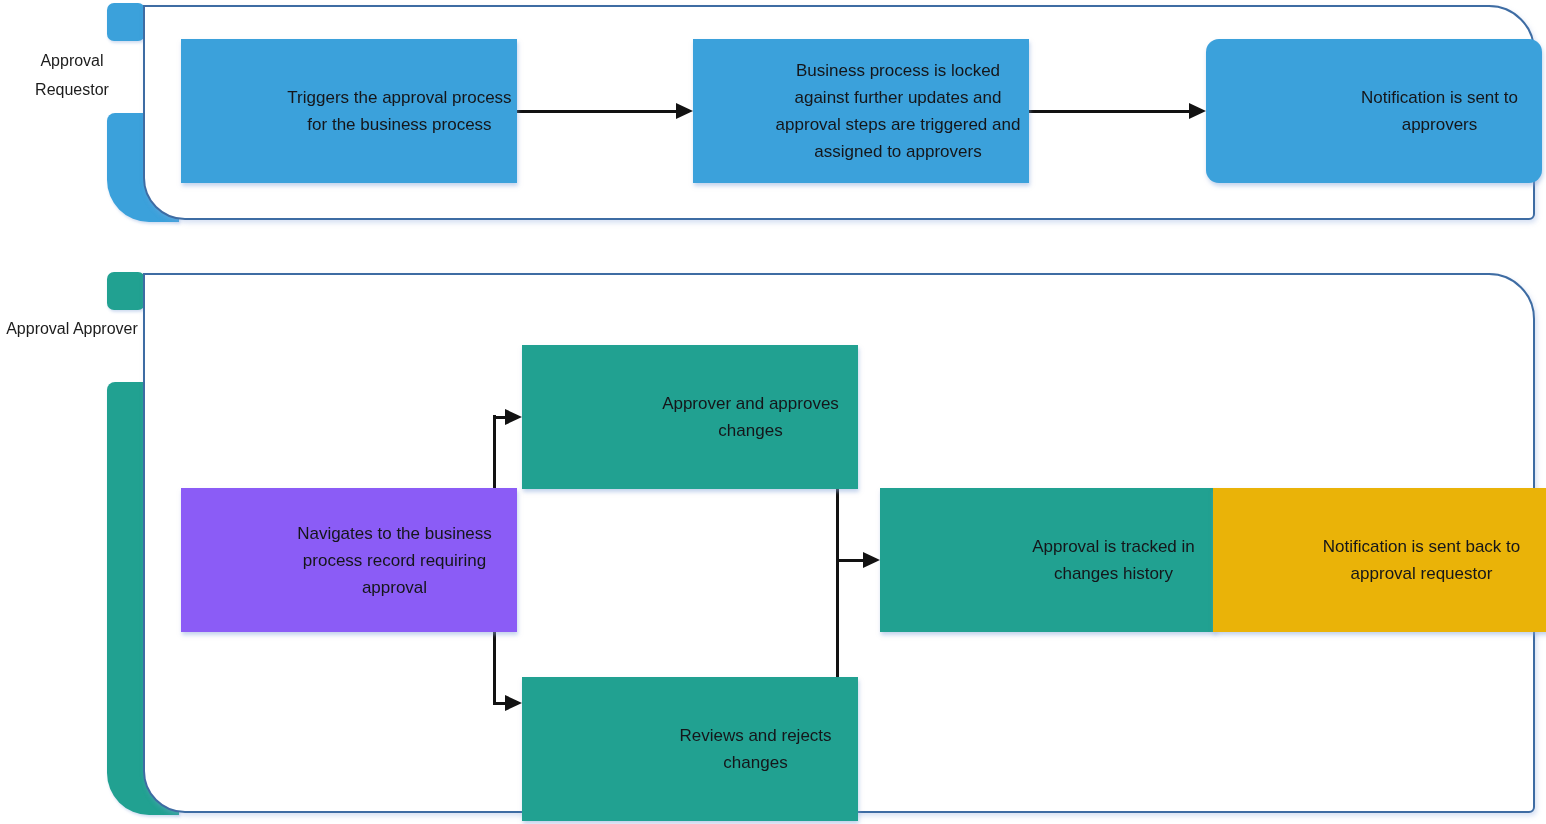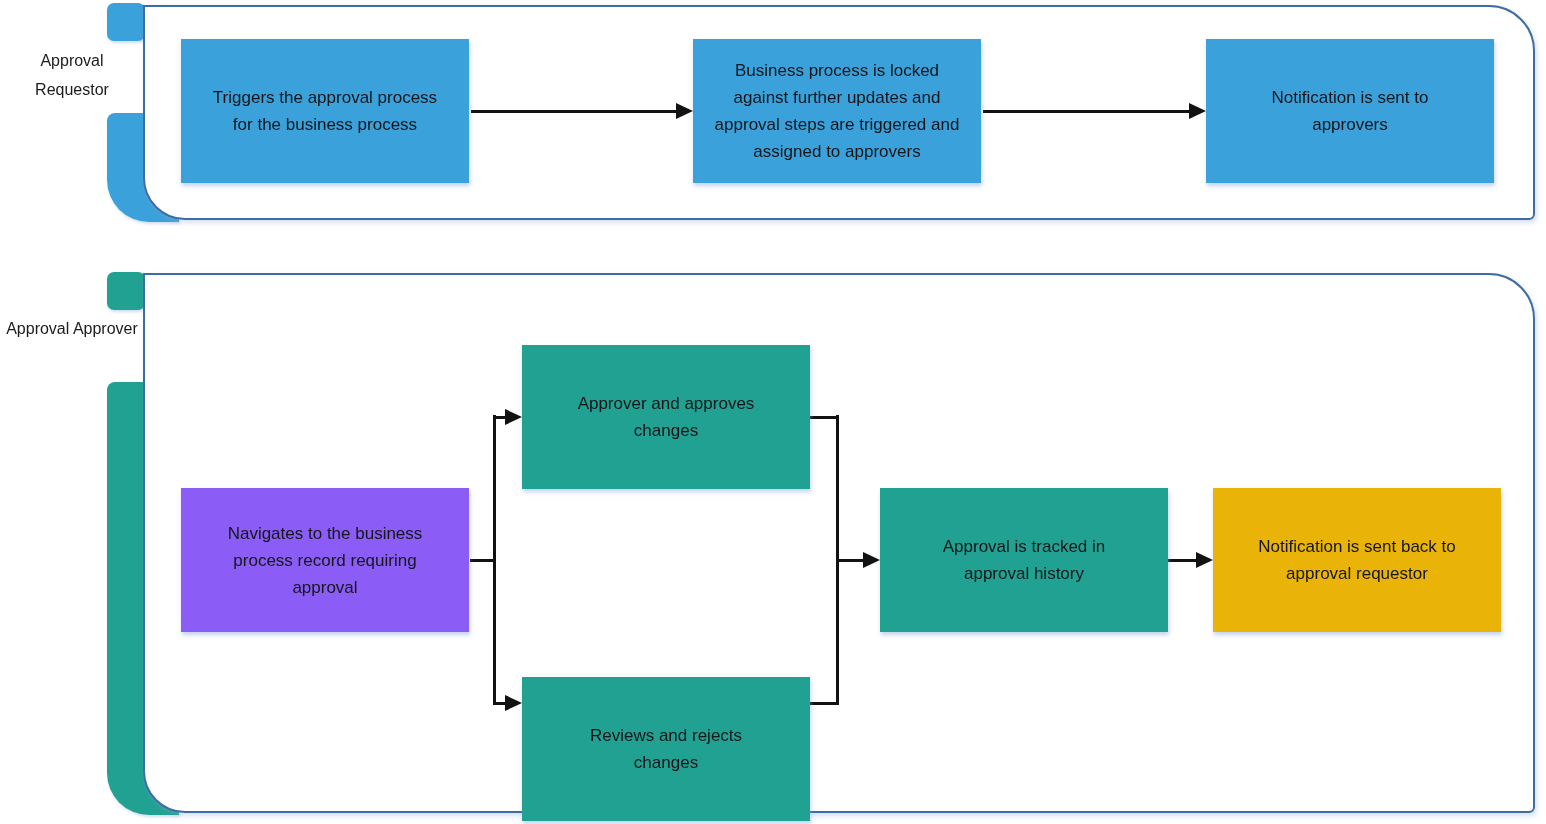--- a/index.html
+++ b/index.html
@@ -21,23 +21,23 @@
     position:absolute;left:107px;width:72px;
     border-radius:8px 8px 0 42px;
     box-shadow:1px 2px 3px rgba(140,170,220,.4);z-index:0;
   }
   .lane-label{
     position:absolute;left:6px;width:132px;text-align:center;
     font-size:16px;line-height:29px;color:#1c1c1c;z-index:2;
   }
   
   .pbox{
-    position:absolute;width:288px;height:144px;display:flex;align-items:center;justify-content:center;
+    position:absolute;width:288px;height:144px;display:flex;align-items:center;justify-content:flex-end;
     text-align:center;font-size:17px;line-height:27px;color:#15161a;
-    box-shadow:1px 3px 4px rgba(140,170,220,.5);z-index:3;
+    box-shadow:1px 3px 4px rgba(140,170,220,.5);z-index:3;padding-left:48px;
   }
   .pbox span{display:inline-block;}
   
   .h-line{position:absolute;height:3px;background:#121212;z-index:2;}
   .v-line{position:absolute;width:3px;background:#121212;z-index:2;}
   .a-head{
     position:absolute;width:0;height:0;z-index:2;
     border-top:8px solid transparent;border-bottom:8px solid transparent;
     border-left:17px solid #121212;
   }
@@ -51,21 +51,21 @@
   <div class="lane-tab" style="top: 3px; background-color: rgb(59, 161, 219);"></div>
   <div class="lane-body" style="top:5px;height:211px;"></div>
   <div class="lane-label" style="top:46px;">Approval Requestor</div>
 
   <div class="pbox" style="left: 181px; top: 39px; background-color: rgb(59, 161, 219);">
     <span style="max-width:235px;">Triggers the approval process for the business process</span>
   </div>
   <div class="pbox" style="left: 693px; top: 39px; background-color: rgb(59, 161, 219);">
     <span style="max-width:262px;">Business process is locked against further updates and approval steps are triggered and assigned to approvers</span>
   </div>
-  <div class="pbox" style="left: 1206px; top: 39px; background-color: rgb(59, 161, 219);">
+  <div class="pbox" style="left: 1206px; top: 39px; background-color: rgb(59, 161, 219); border-radius: 13px;">
     <span style="max-width:205px;">Notification is sent to approvers</span>
   </div>
 
   <div class="h-line" style="left:471px;top:110px;width:206px;"></div>
   <div class="a-head" style="left:676px;top:103px;"></div>
   <div class="h-line" style="left:983px;top:110px;width:206px;"></div>
   <div class="a-head" style="left:1189px;top:103px;"></div>
 
   <div class="lane-jbar" style="top: 382px; height: 433px; background-color: rgb(33, 161, 145);"></div>
   <div class="lane-tab" style="top: 272px; background-color: rgb(33, 161, 145);"></div>
@@ -75,21 +75,21 @@
   <div class="pbox" style="left: 181px; top: 488px; background-color: #8b5cf6;">
     <span style="max-width:245px;">Navigates to the business process record requiring approval</span>
   </div>
   <div class="pbox" style="left: 522px; top: 345px; background-color: rgb(33, 161, 145);">
     <span style="max-width:215px;">Approver and approves changes</span>
   </div>
   <div class="pbox" style="left: 522px; top: 633px; background-color: rgb(33, 161, 145); margin-top: 44px;">
     <span style="max-width:205px;">Reviews and rejects changes</span>
   </div>
   <div class="pbox" style="left: 880px; top: 488px; background-color: rgb(33, 161, 145);">
-    <span style="max-width:205px;">Approval is tracked in approval history</span>
+    <span style="max-width:205px;">Approval is tracked in changes history</span>
   </div>
   <div class="pbox" style="left: 1213px; top: 488px; background-color: #eab308;">
     <span style="max-width:255px;">Notification is sent back to approval requestor</span>
   </div>
 
   <div class="h-line" style="left:470px;top:559px;width:26px;"></div>
   <div class="v-line" style="left:493px;top:415px;height:290px;"></div>
   <div class="h-line" style="left:493px;top:416px;width:13px;"></div>
   <div class="a-head" style="left:505px;top:409px;"></div>
   <div class="h-line" style="left:493px;top:702px;width:13px;"></div>

